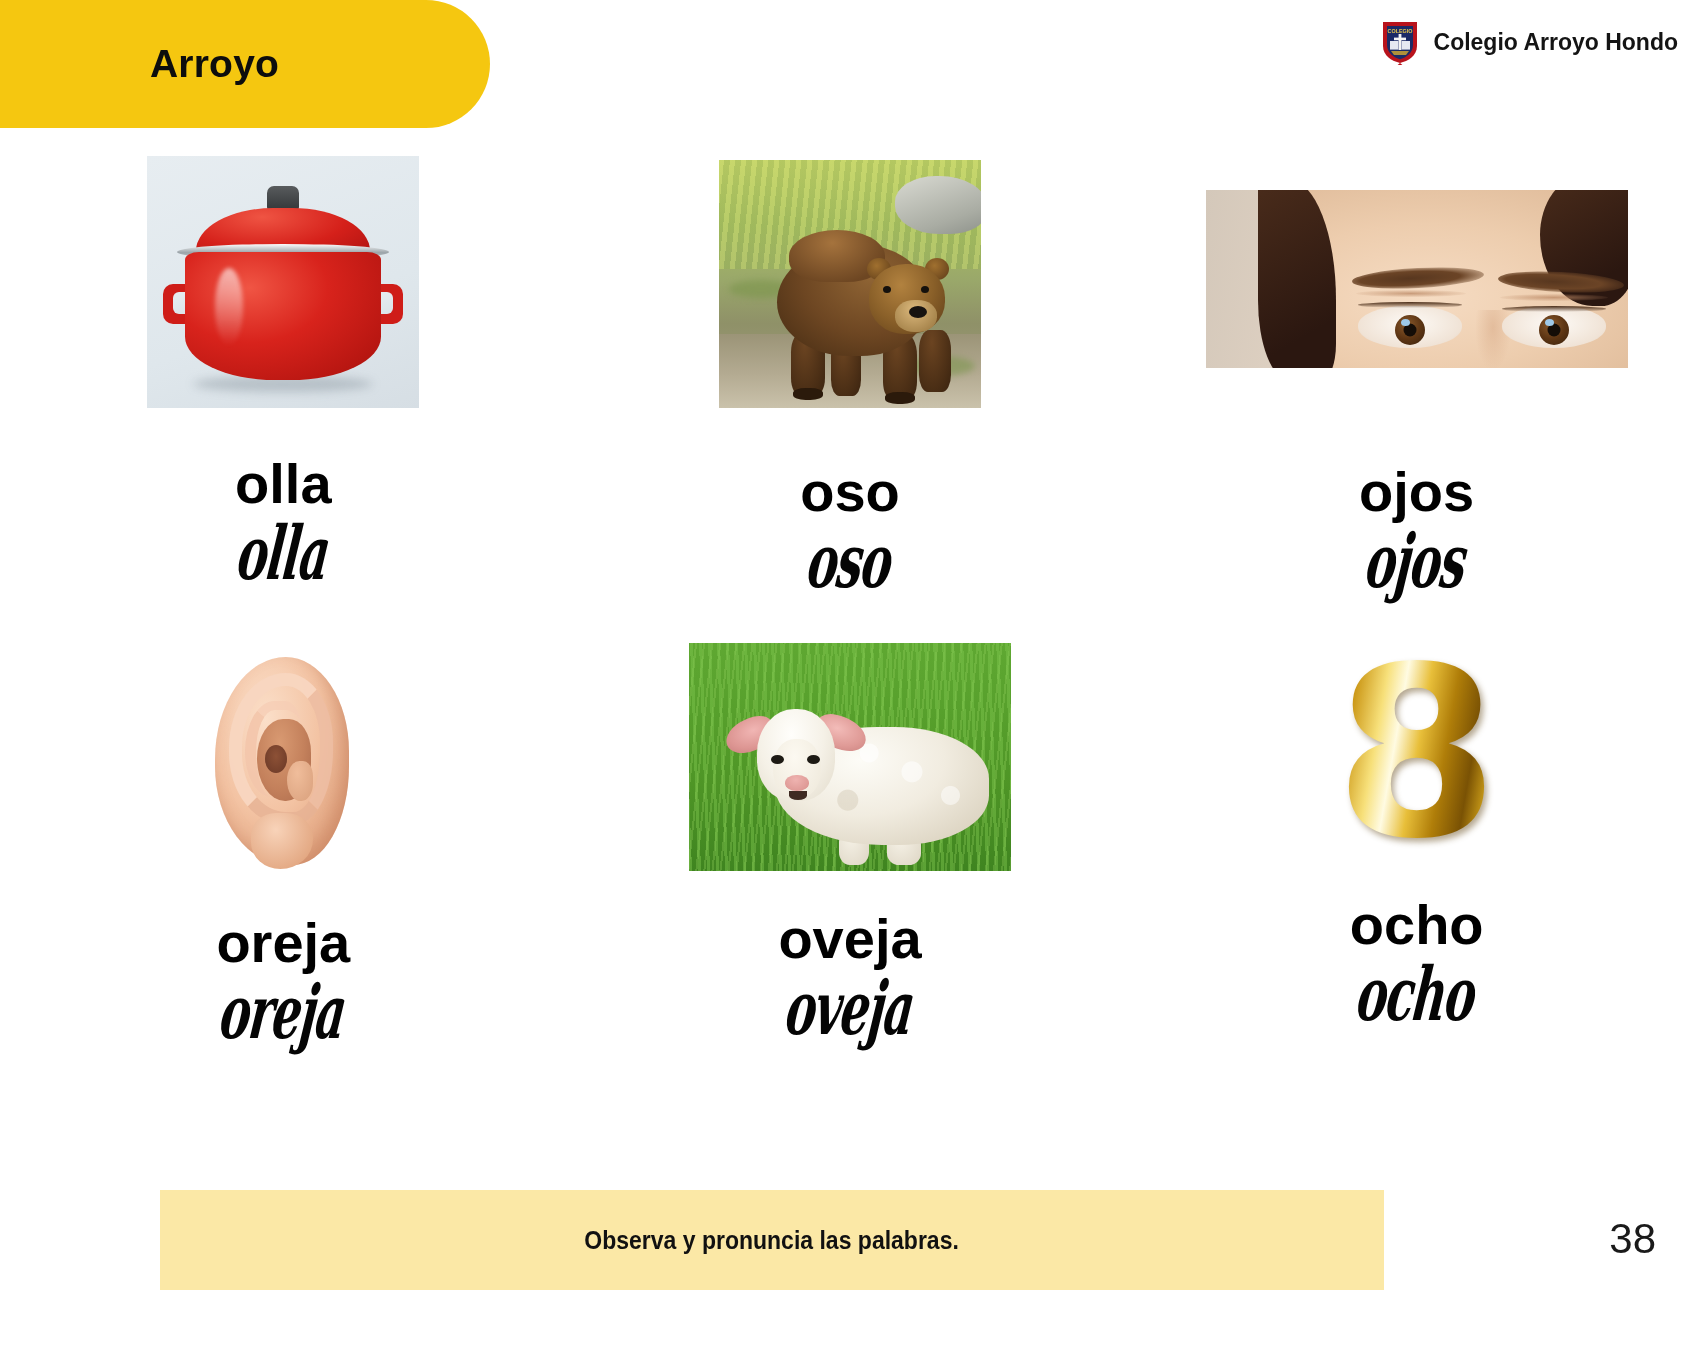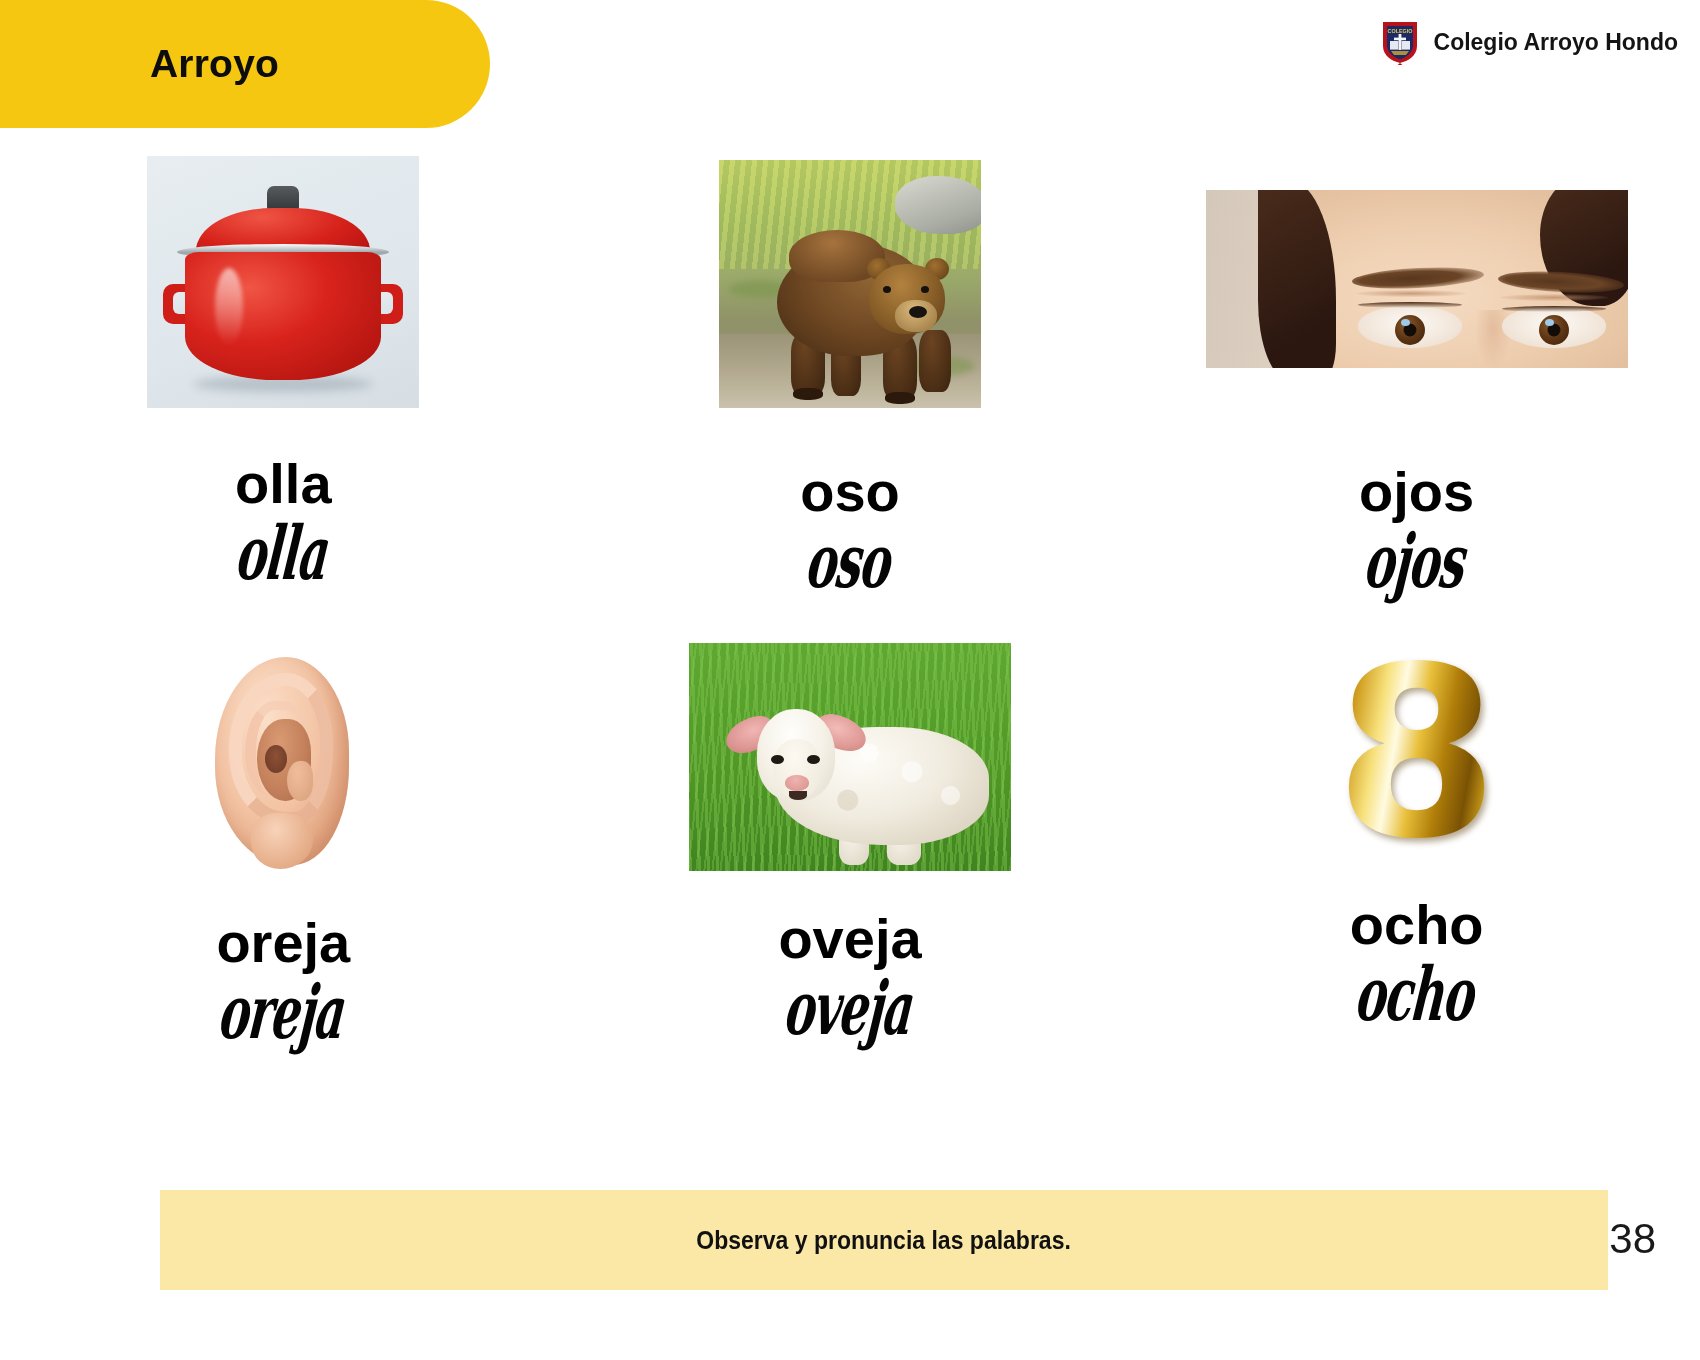--- a/index.html
+++ b/index.html
@@ -64,21 +64,21 @@
   .c-oreja .media { height: 256px; }
   .c-oreja .word-print { margin-top: 44px; }
   .c-oveja .media { height: 256px; }
   .c-oveja .word-print { margin-top: 40px; }
   .c-ocho  .media { height: 256px; }
   .c-ocho  .word-print { margin-top: 26px; }
 
   
   .footer-band {
     position: absolute; left: 160px; top: 1190px;
-    width: 1448px; height: 100px;
+    width: 1224px; height: 100px;
     background: #FBE8A6;
     display: flex; align-items: center; justify-content: center;
   }
   .footer-band span {
     font-size: 25px; font-weight: bold; color: #111;
     transform: scaleX(.92);
   }
   .page-num {
     position: absolute; right: 44px; top: 1215px;
     font-size: 42px; color: #1a1a1a; font-weight: 400;

